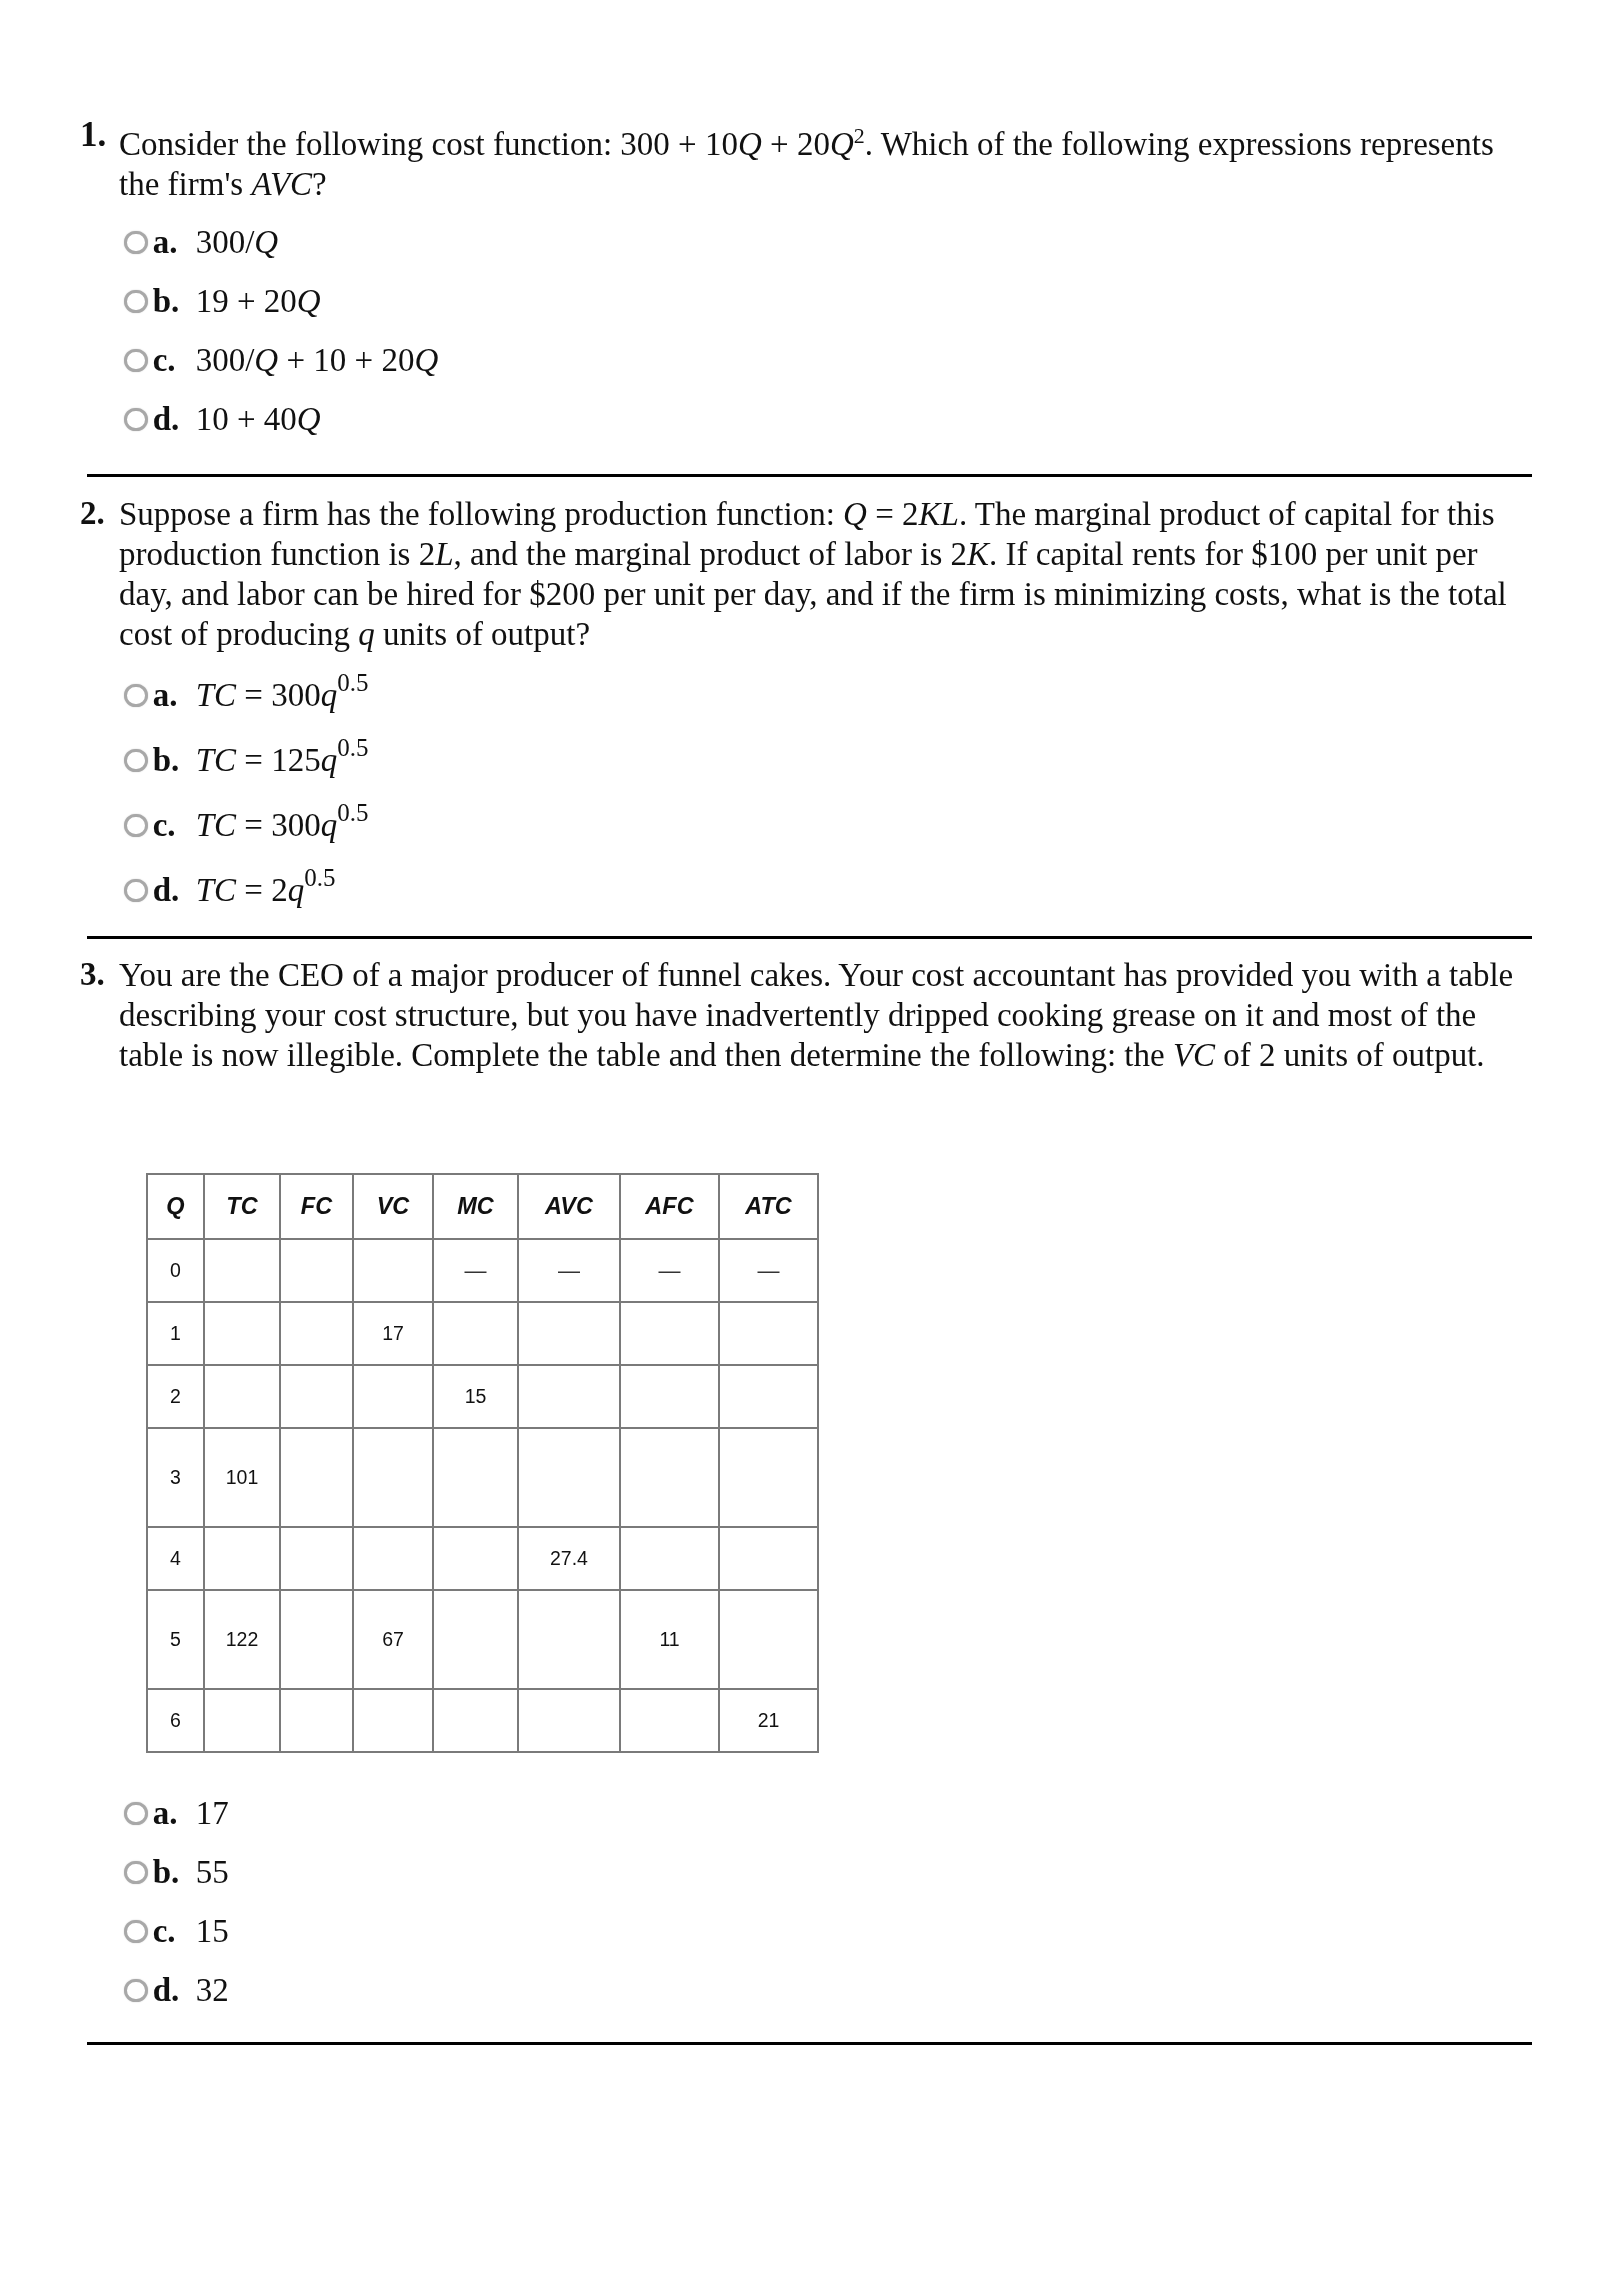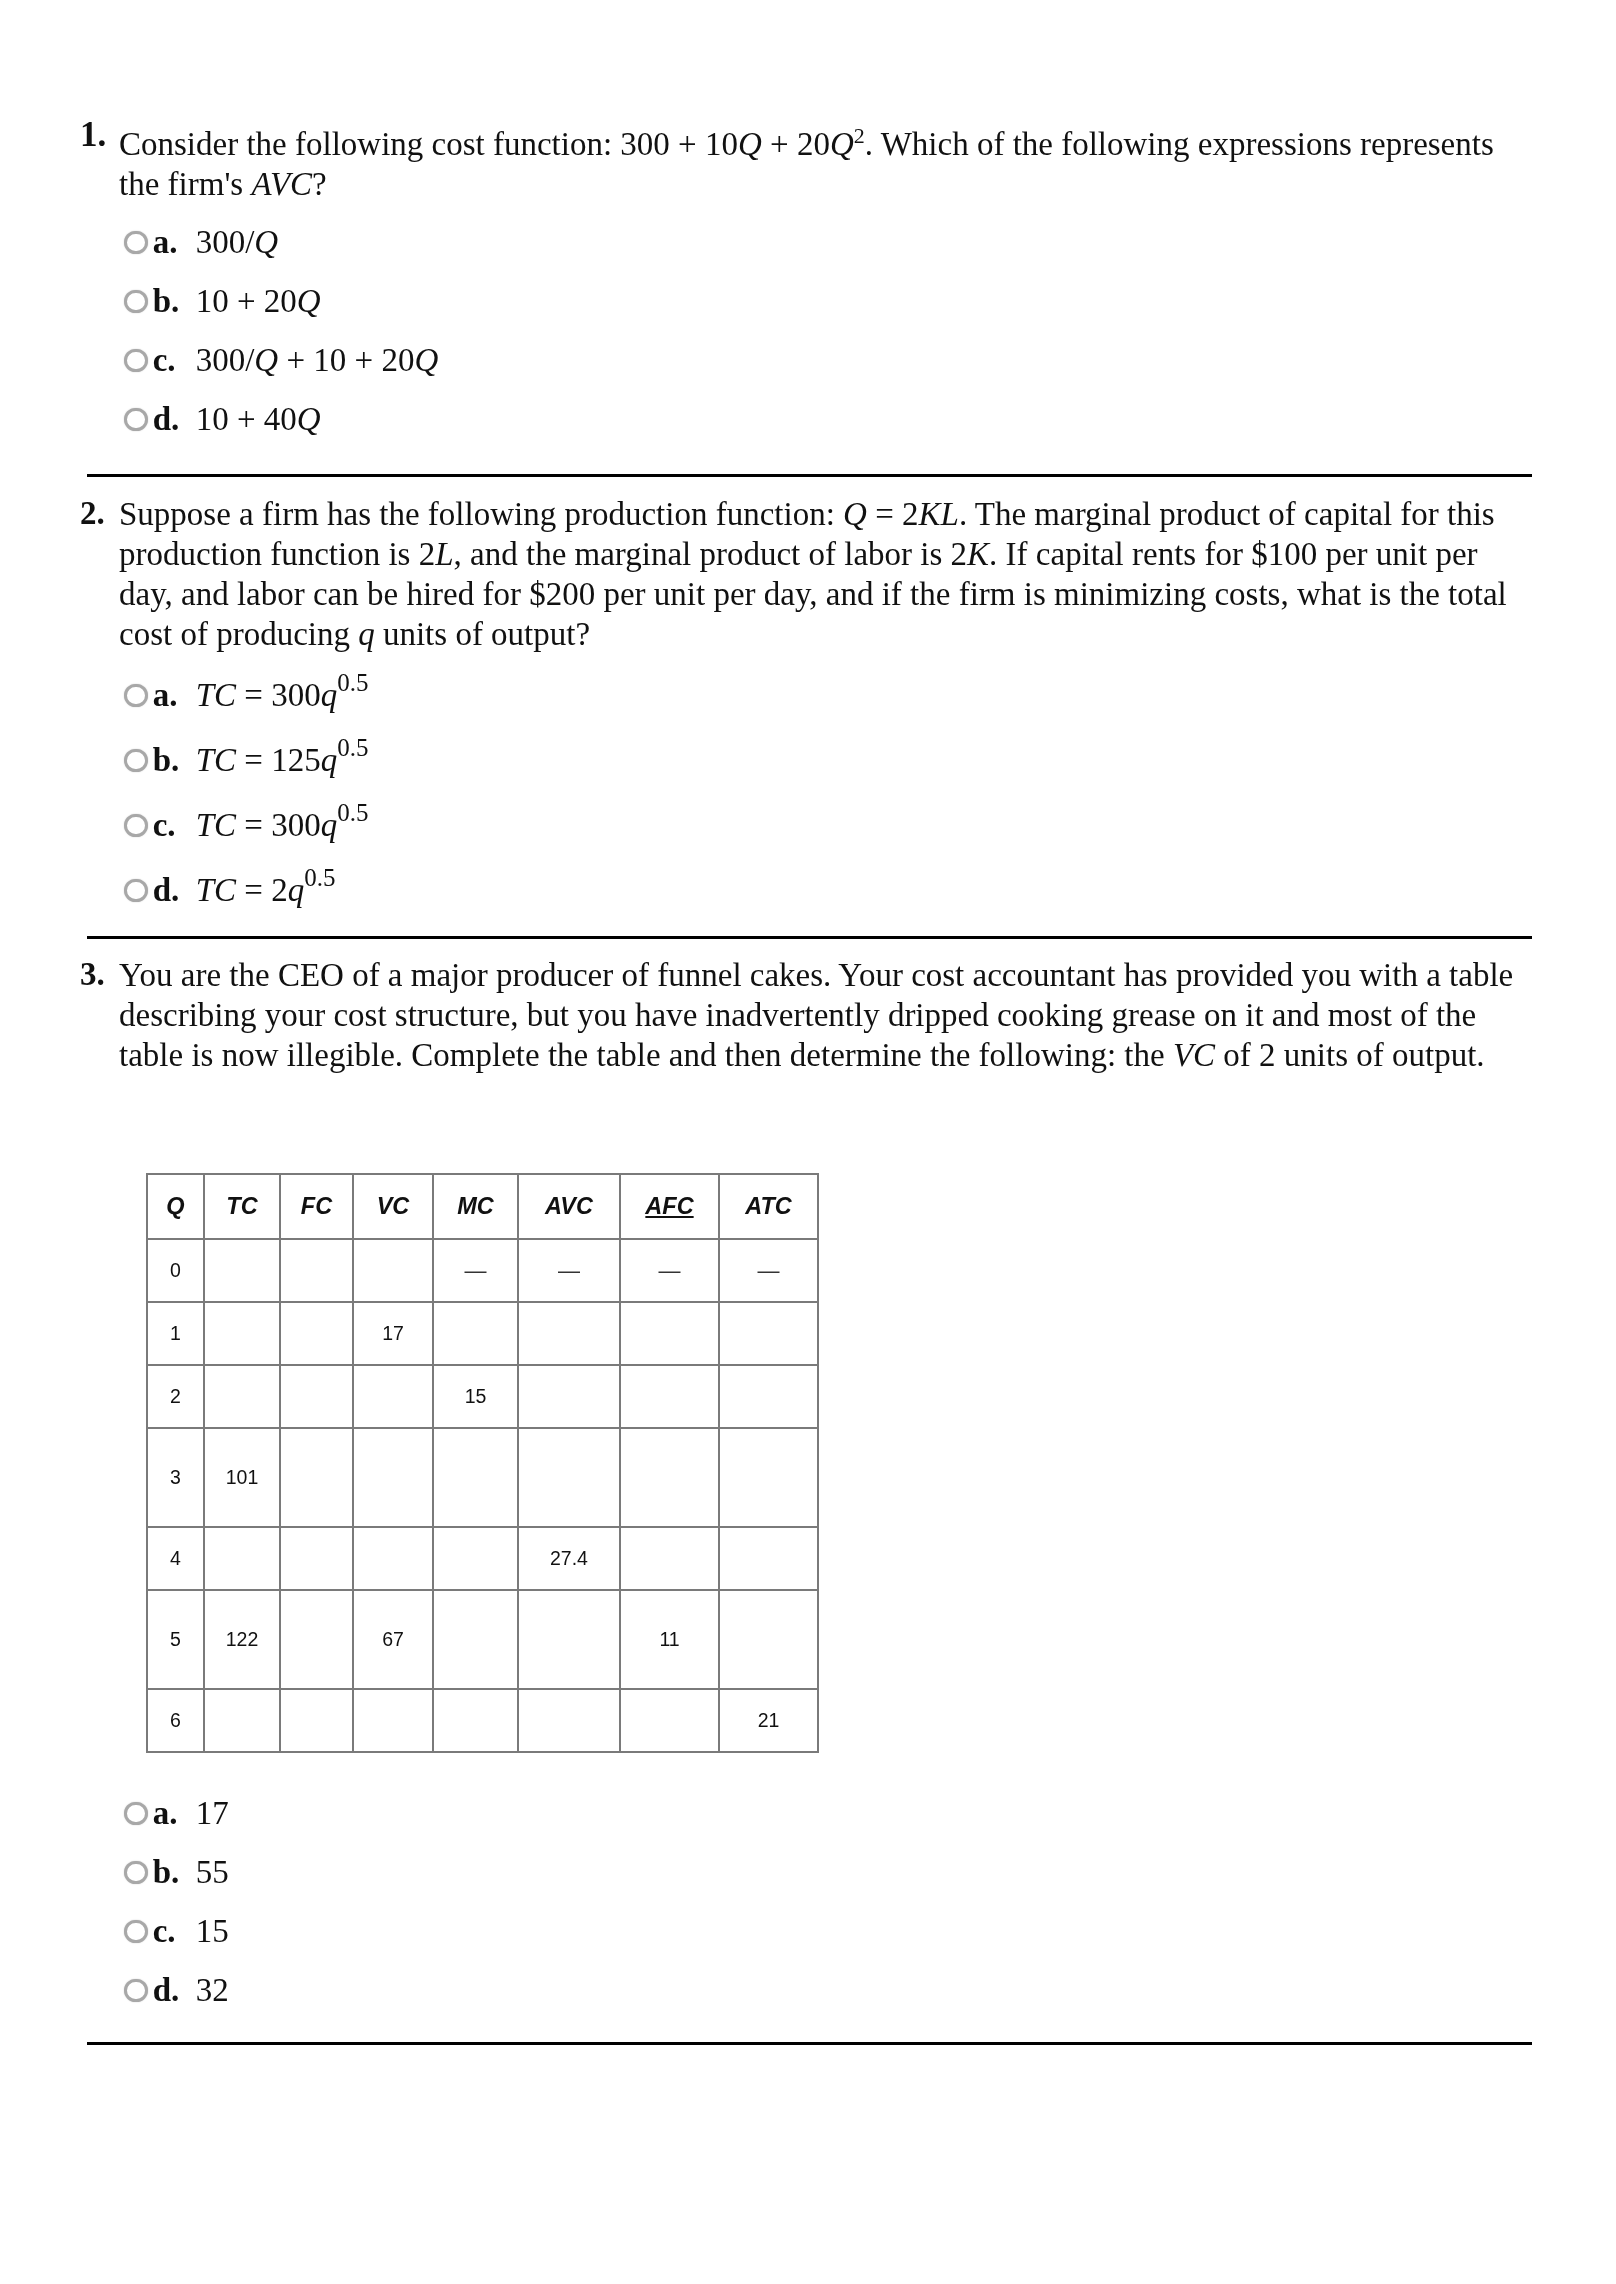--- a/index.html
+++ b/index.html
@@ -50,21 +50,21 @@
   </div>
   <div class="options" style="margin-top:9px;">
     <div class="option">
       <span class="radio"></span>
       <span class="opt-letter">a.</span>
       <span class="opt-text"><span>300/</span><i>Q</i></span>
     </div>
     <div class="option">
       <span class="radio"></span>
       <span class="opt-letter">b.</span>
-      <span class="opt-text"><span>10 + 20</span><i>Q</i></span>
+      <span class="opt-text"><span>19 + 20</span><i>Q</i></span>
     </div>
     <div class="option">
       <span class="radio"></span>
       <span class="opt-letter">c.</span>
       <span class="opt-text"><span>300/</span><i>Q</i><span> + 10 + 20</span><i>Q</i></span>
     </div>
     <div class="option">
       <span class="radio"></span>
       <span class="opt-letter">d.</span>
       <span class="opt-text"><span>10 + 40</span><i>Q</i></span>
@@ -114,21 +114,21 @@
 
 <table class="cost">
   <thead>
     <tr>
       <th style="width:55px;">Q</th>
       <th style="width:74px;">TC</th>
       <th style="width:71px;border-radius:8px;">FC</th>
       <th style="width:78px;">VC</th>
       <th style="width:83px;">MC</th>
       <th style="width:100px;">AVC</th>
-      <th style="width:97px;text-decoration:underline;">AFC</th>
+      <th style="width:97px;">AFC</th>
       <th style="width:97px;">ATC</th>
     </tr>
   </thead>
   <tbody id="cost-body">
       <tr style="height: 63px;">
         <td>0</td>
         <td></td>
         <td></td>
         <td></td>
         <td class="dash">—</td>

